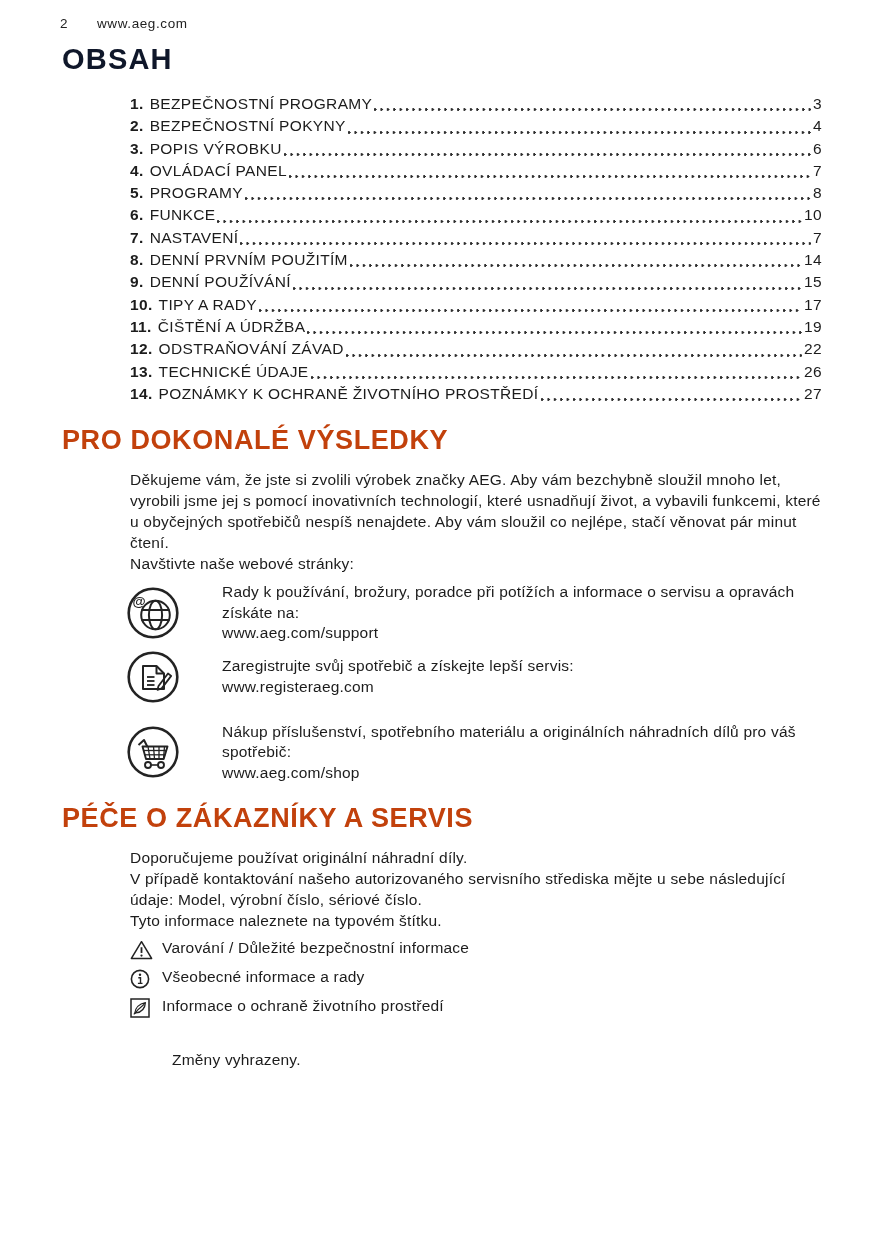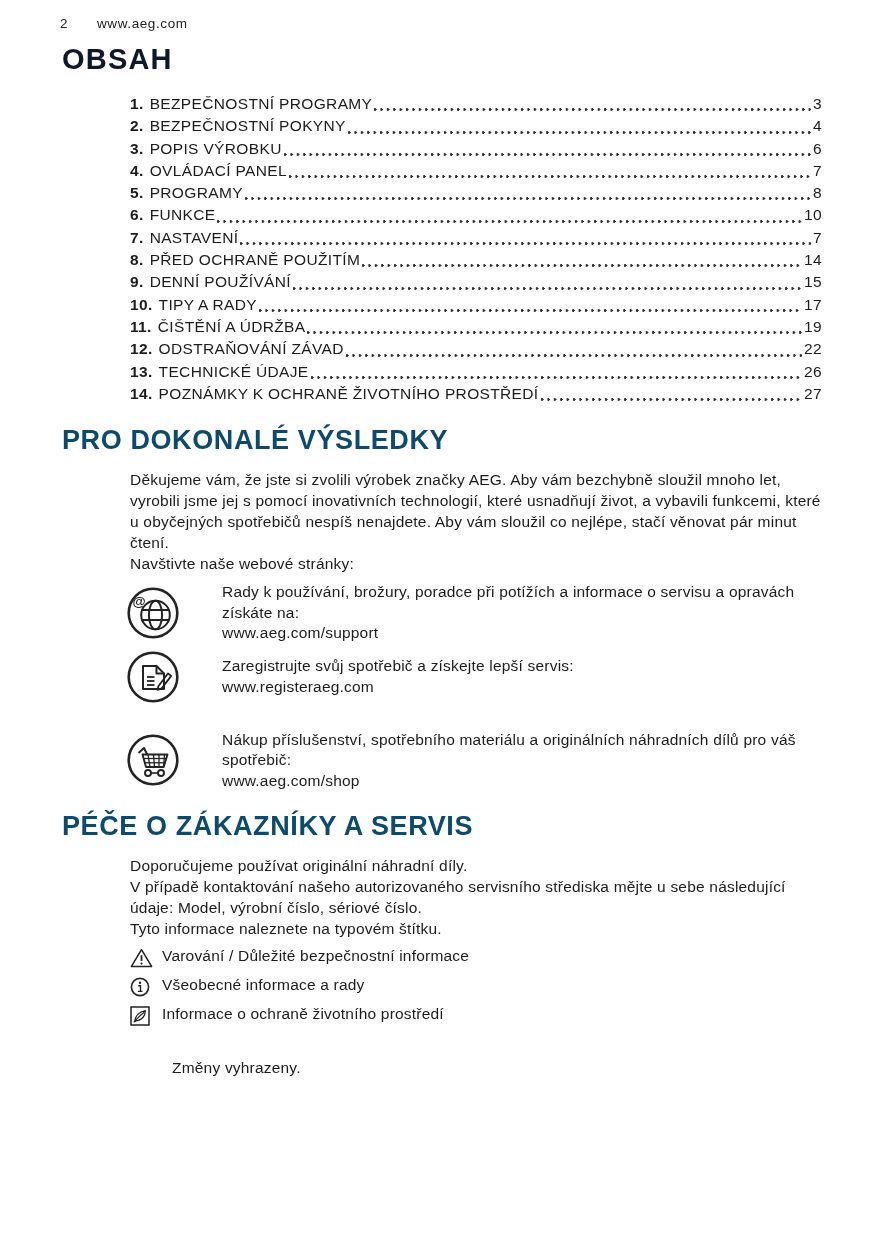--- a/index.html
+++ b/index.html
@@ -37,32 +37,32 @@
     margin: 0 2px 3px 2px;
     background-image: radial-gradient(circle at 1.2px 2.5px, #2e2e2e 1.2px, rgba(0,0,0,0) 1.45px);
     background-size: 6.4px 5px;
     background-position: left bottom;
     background-repeat: repeat-x;
   }
   .toc-page { white-space: nowrap; }
 
   h2.section-title {
     font-size: 27px; font-weight: bold; letter-spacing: 0.6px;
-    margin: 20px 0 13px 2px; color: #0c4a6e;
+    margin: 20px 0 13px 2px; color: #c2410c;
   }
 
   .body-text {
     margin: 0 0 0 70px; width: 692px;
     font-size: 15.5px; line-height: 21px; letter-spacing: 0.2px;
   }
   .body-text p { margin: 0; }
 
   .resources { margin: 8px 0 2px 66px; }
   .res-row { display: flex; align-items: center; margin-bottom: 6px; }
-  .res-row.gap-top { margin-top: 26px; }
+  .res-row.gap-top { margin-top: 18px; }
   .res-icon { width: 54px; height: 54px; flex: 0 0 54px; margin-right: 42px; }
   .res-text { width: 596px; font-size: 15.5px; line-height: 20.5px; letter-spacing: 0.2px; }
   .res-text p { margin: 0; }
   .res-url { font-weight: normal; }
 
   .legend { margin: 8px 0 0 70px; }
   .legend-row { display: flex; align-items: flex-start; margin-bottom: 7px; }
   .legend-icon { width: 24px; height: 22px; flex: 0 0 24px; margin-right: 8px; display: inline-flex; align-items: center; }
   .legend-text { font-size: 15.5px; letter-spacing: 0.2px; }
 
@@ -120,21 +120,21 @@
         <span class="toc-page">10</span>
       </div>
     <div class="toc-row">
         <span class="toc-num">7.</span>
         <span class="toc-label">NASTAVENÍ</span>
         <span class="toc-dots"></span>
         <span class="toc-page">7</span>
       </div>
     <div class="toc-row">
         <span class="toc-num">8.</span>
-        <span class="toc-label">PŘED OCHRANĚ POUŽITÍM</span>
+        <span class="toc-label">DENNÍ PRVNÍM POUŽITÍM</span>
         <span class="toc-dots"></span>
         <span class="toc-page">14</span>
       </div>
     <div class="toc-row">
         <span class="toc-num">9.</span>
         <span class="toc-label">DENNÍ POUŽÍVÁNÍ</span>
         <span class="toc-dots"></span>
         <span class="toc-page">15</span>
       </div>
     <div class="toc-row">

